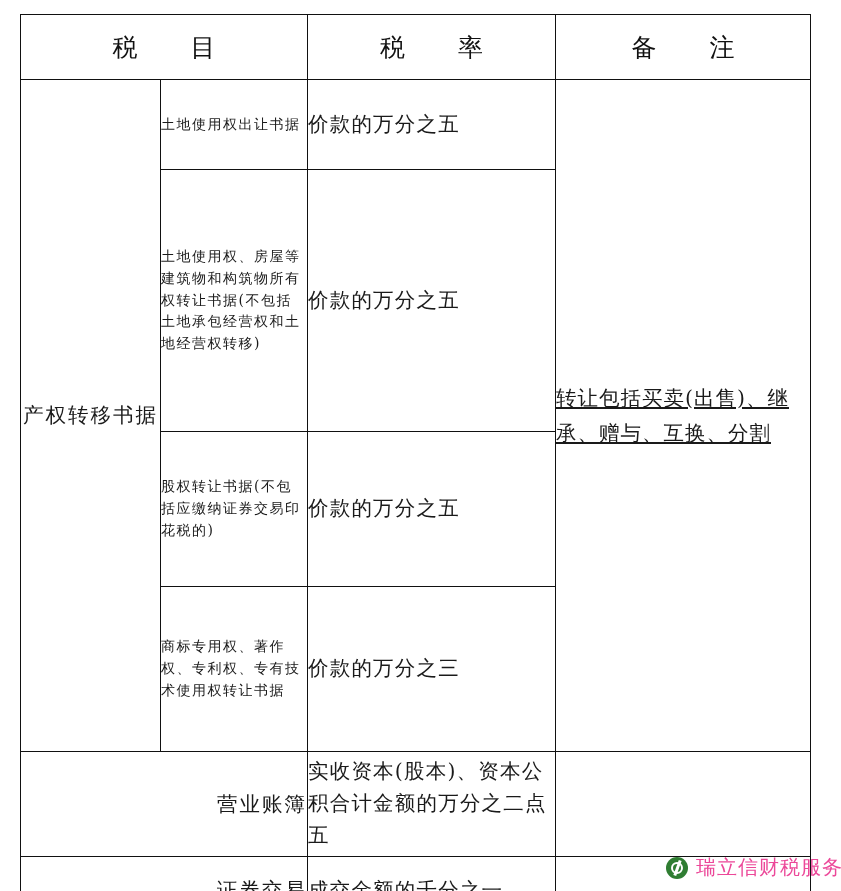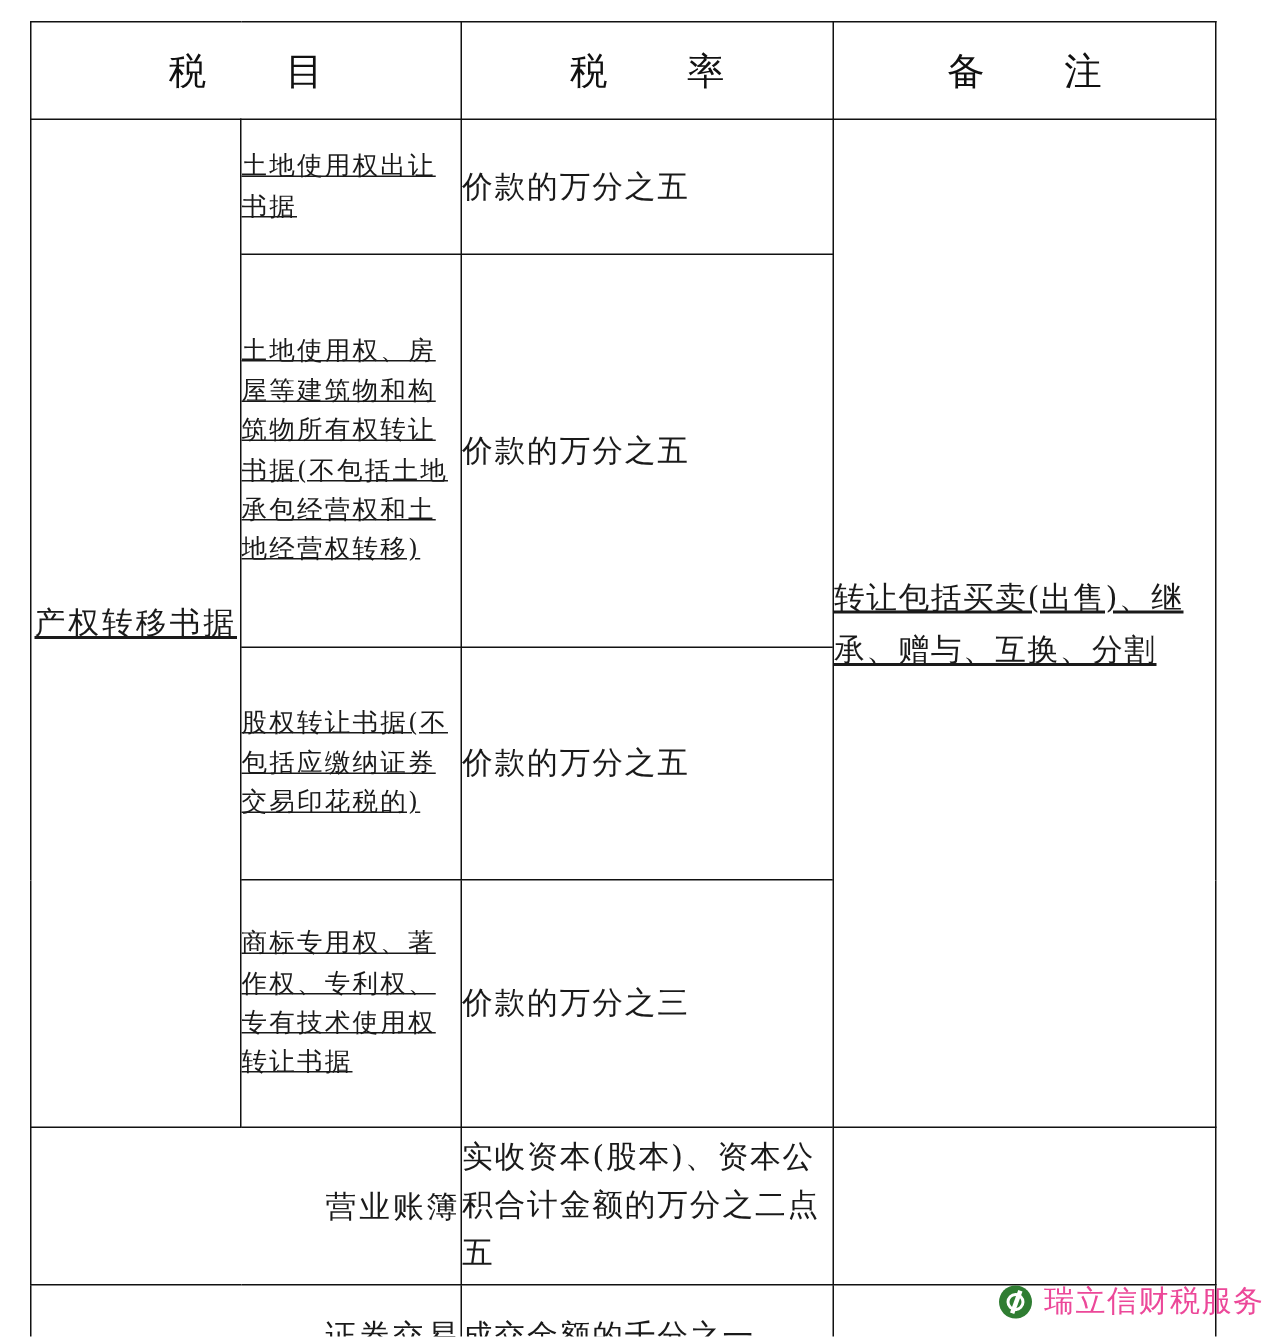--- a/index.html
+++ b/index.html
@@ -40,35 +40,33 @@
   .hdr {
     height: 64px;
     text-align: center;
     font-size: 25px;
     letter-spacing: 14px;
     text-indent: 14px;
     color: #111;
   }
   .cell-pad {
     padding: 8px 10px 8px 12px;
-    font-size: 17px;
+    font-size: 14px;
     line-height: 1.55;
     letter-spacing: 1.5px;
-    text-decoration: underline;
   }
   .cell-cat {
     font-size: 20.5px;
     line-height: 1.6;
     letter-spacing: 2px;
     padding: 8px 10px 8px 18px;
     text-align: right;
   }
   .cell-cat-center {
     text-align: center;
-    text-decoration: underline;
   }
   .cell-rate {
     font-size: 20.5px;
     line-height: 1.55;
     letter-spacing: 1.2px;
     padding: 8px 10px 8px 12px;
   }
   .cell-note {
     font-size: 20.5px;
     line-height: 1.7;

